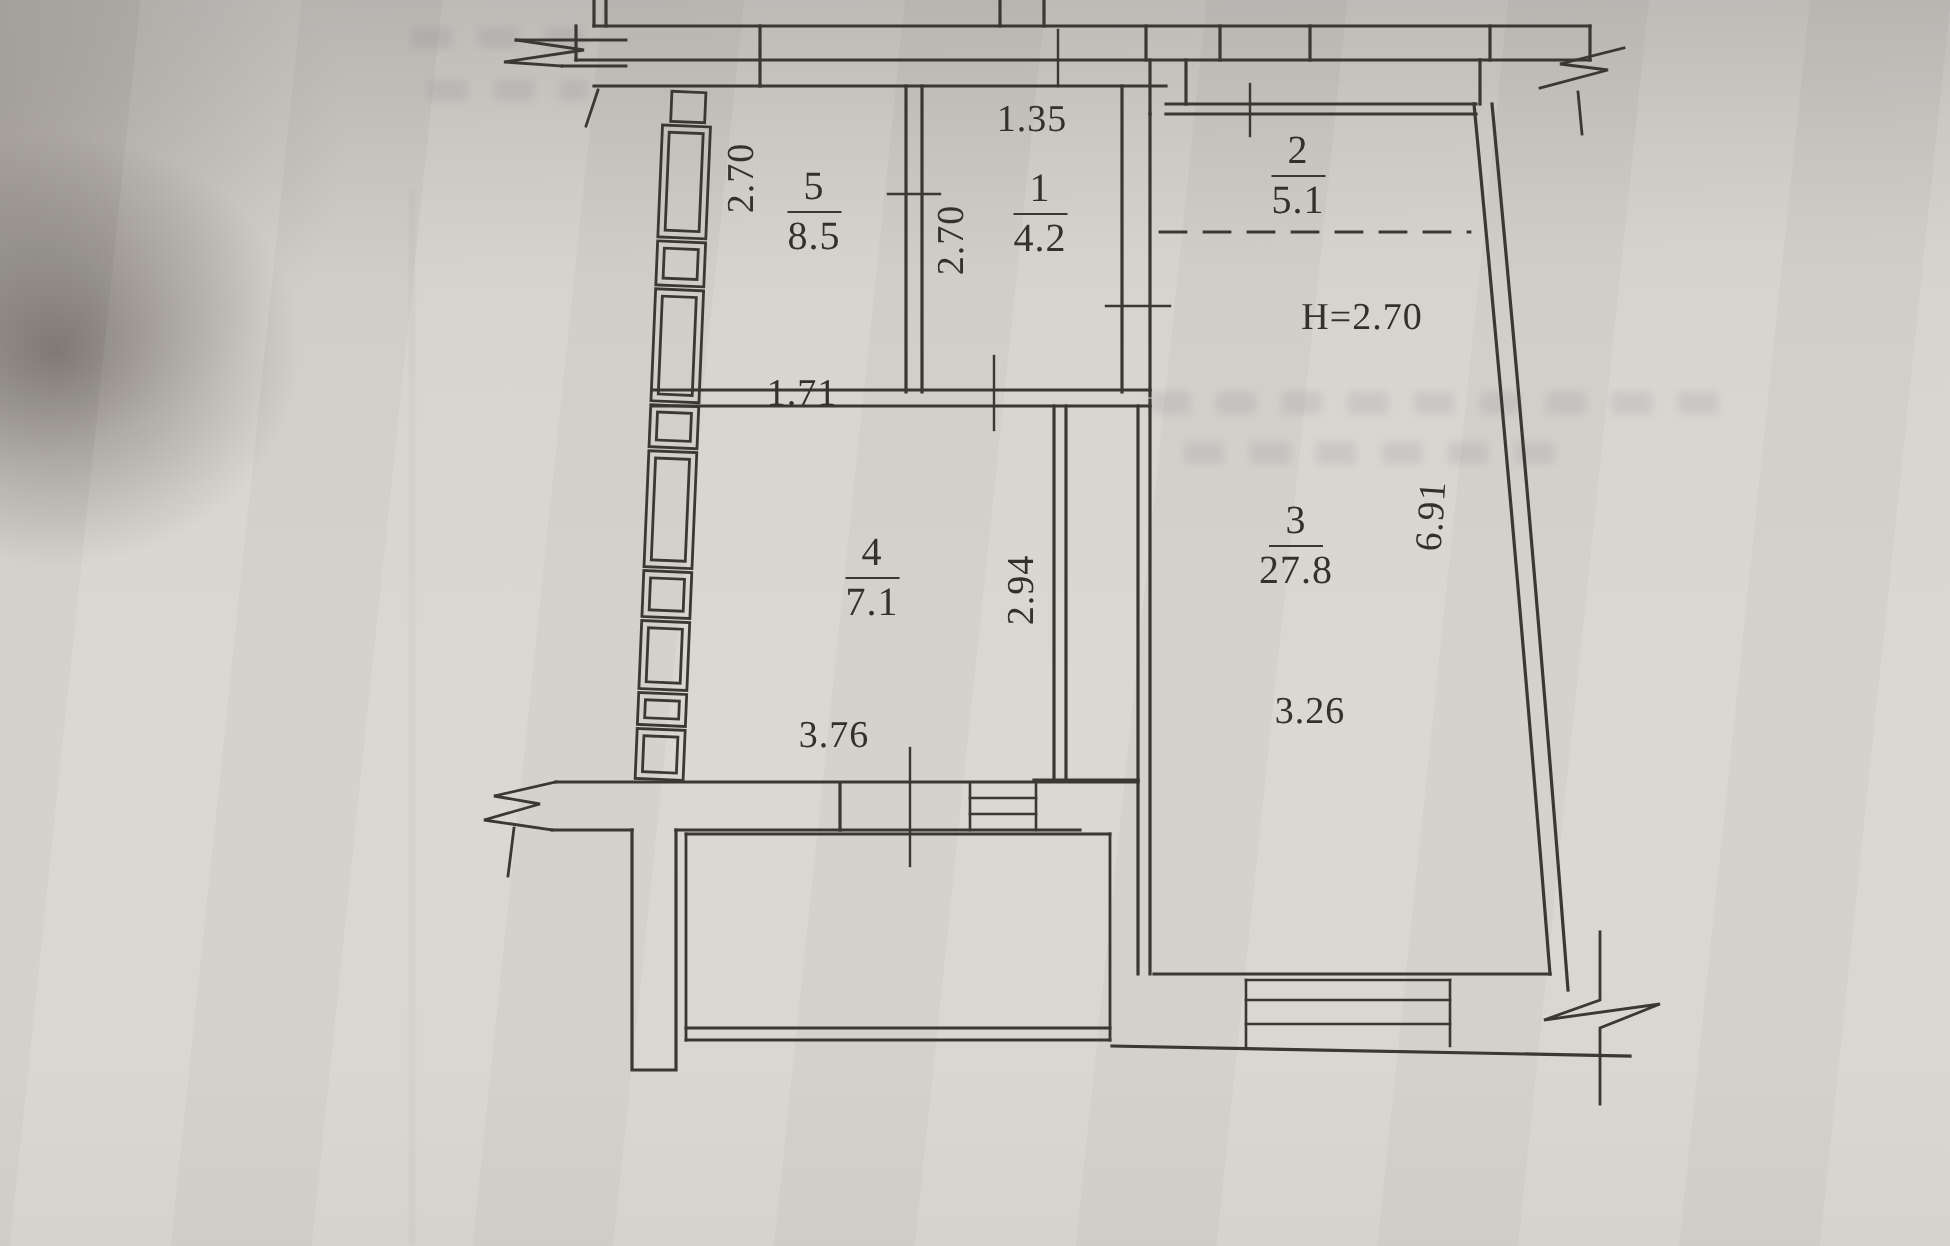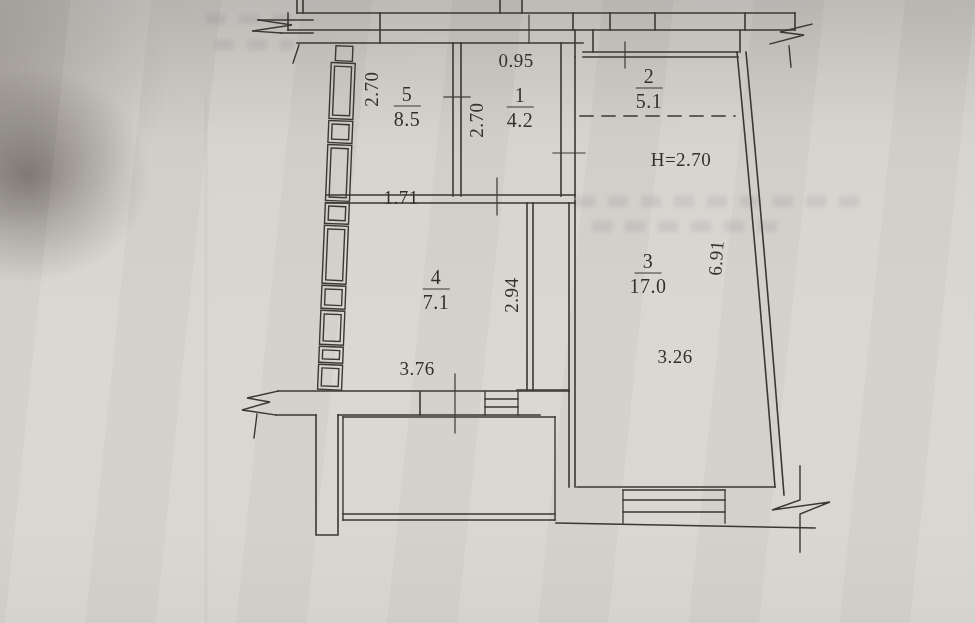--- a/index.html
+++ b/index.html
@@ -168,30 +168,30 @@
   <div class="label frac" style="left:520px;top:107px">
     <span class="num">1</span>
     <span class="area">4.2</span>
   </div>
   <div class="label frac" style="left:649px;top:88px">
     <span class="num">2</span>
     <span class="area">5.1</span>
   </div>
   <div class="label frac" style="left:648px;top:273px">
     <span class="num">3</span>
-    <span class="area">17.0</span>
+    <span class="area">27.8</span>
   </div>
   <div class="label frac" style="left:436px;top:289px">
     <span class="num">4</span>
     <span class="area">7.1</span>
   </div>
 
-  <div class="label" style="left:516px;top:60px">0.95</div>
+  <div class="label" style="left:516px;top:60px">1.35</div>
   <div class="label" style="left:401px;top:197px">1.71</div>
   <div class="label" style="left:417px;top:368px">3.76</div>
-  <div class="label" style="left:675px;top:356px">3.26</div>
+  <div class="label" style="left:655px;top:356px">3.26</div>
   <div class="label" style="left:681px;top:159px">H=2.70</div>
   <div class="label rot" style="left:371px;top:89px">2.70</div>
   <div class="label rot" style="left:476px;top:120px">2.70</div>
   <div class="label rot" style="left:511px;top:295px">2.94</div>
   <div class="label rot2" style="left:716px;top:258px">6.91</div>
 
 </div>
 
 </body></html>

